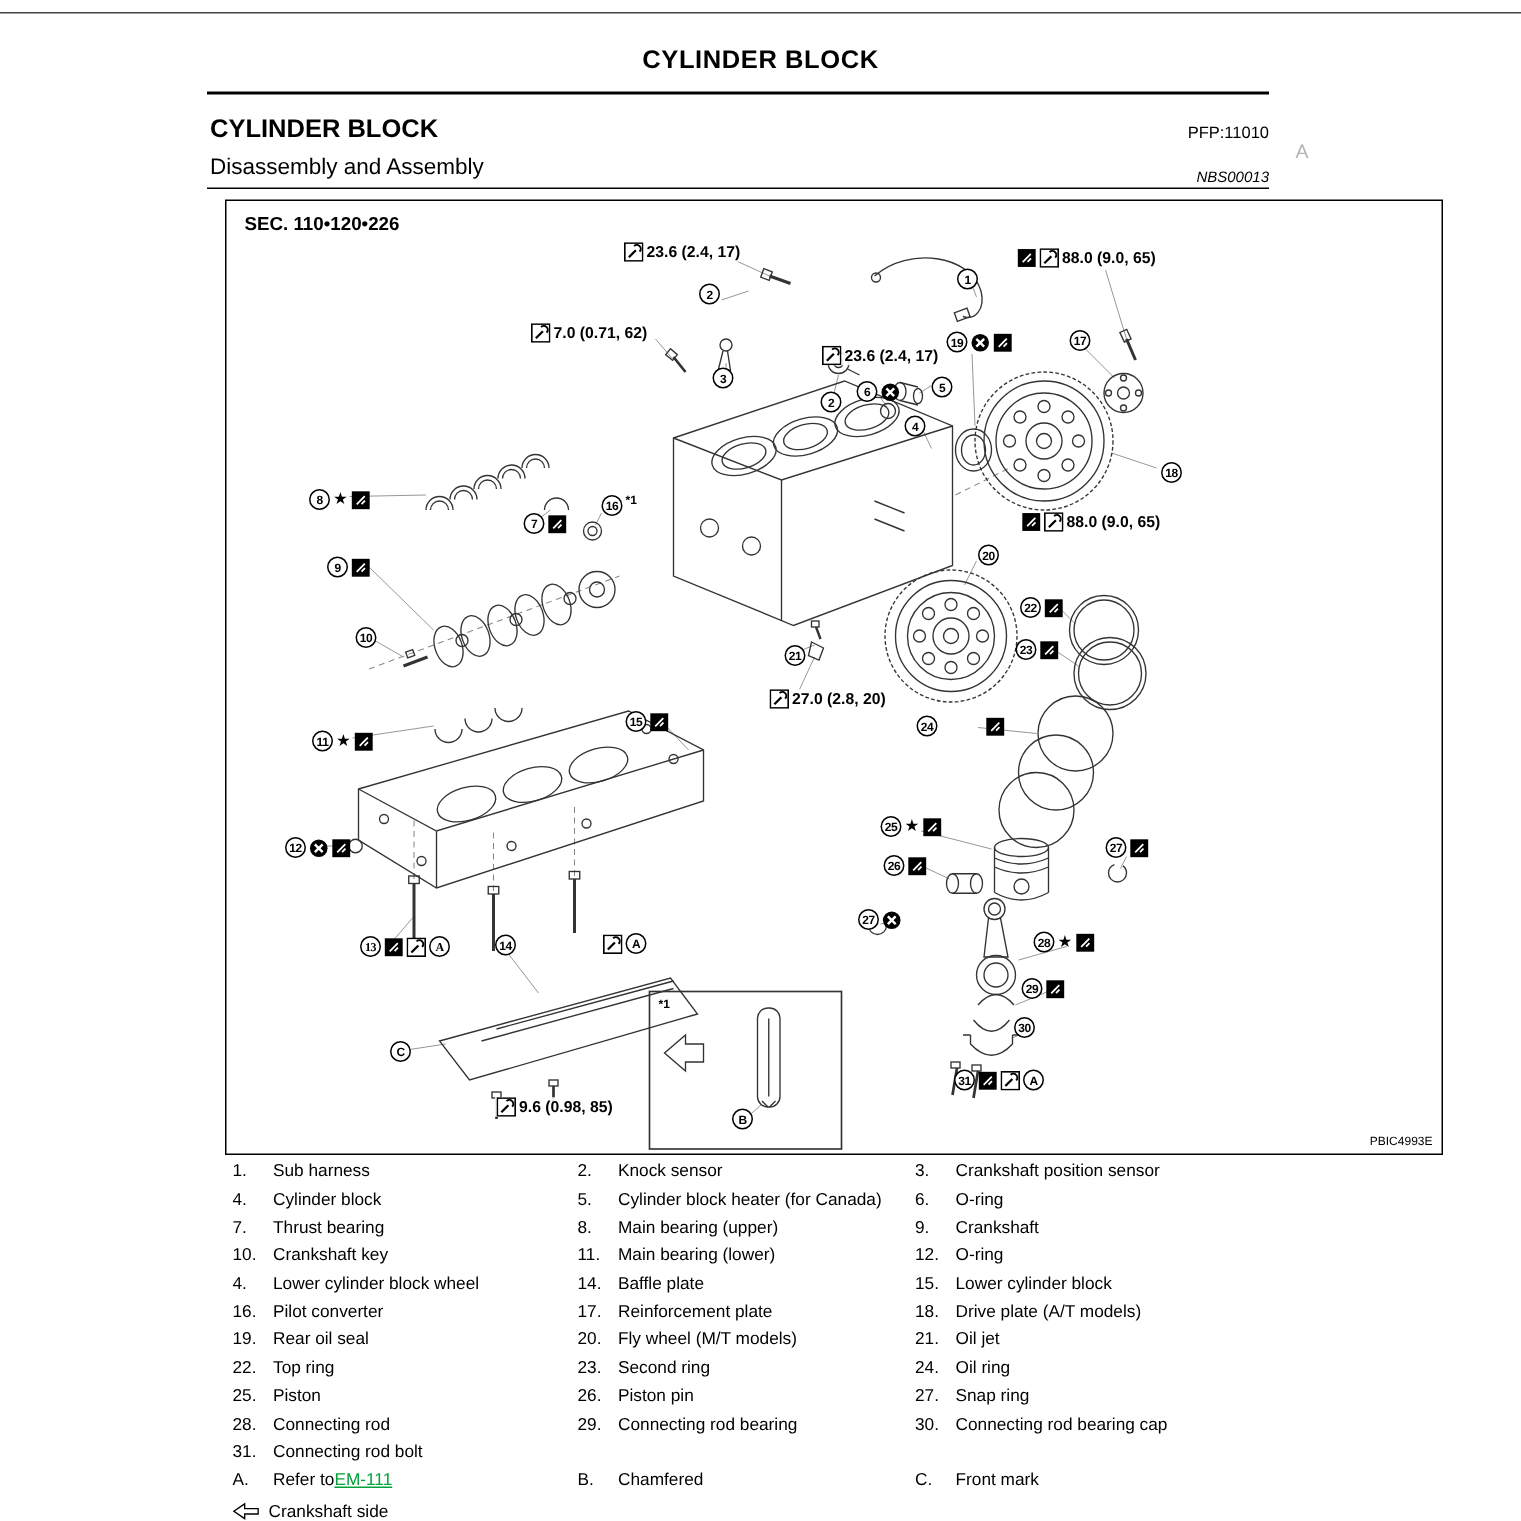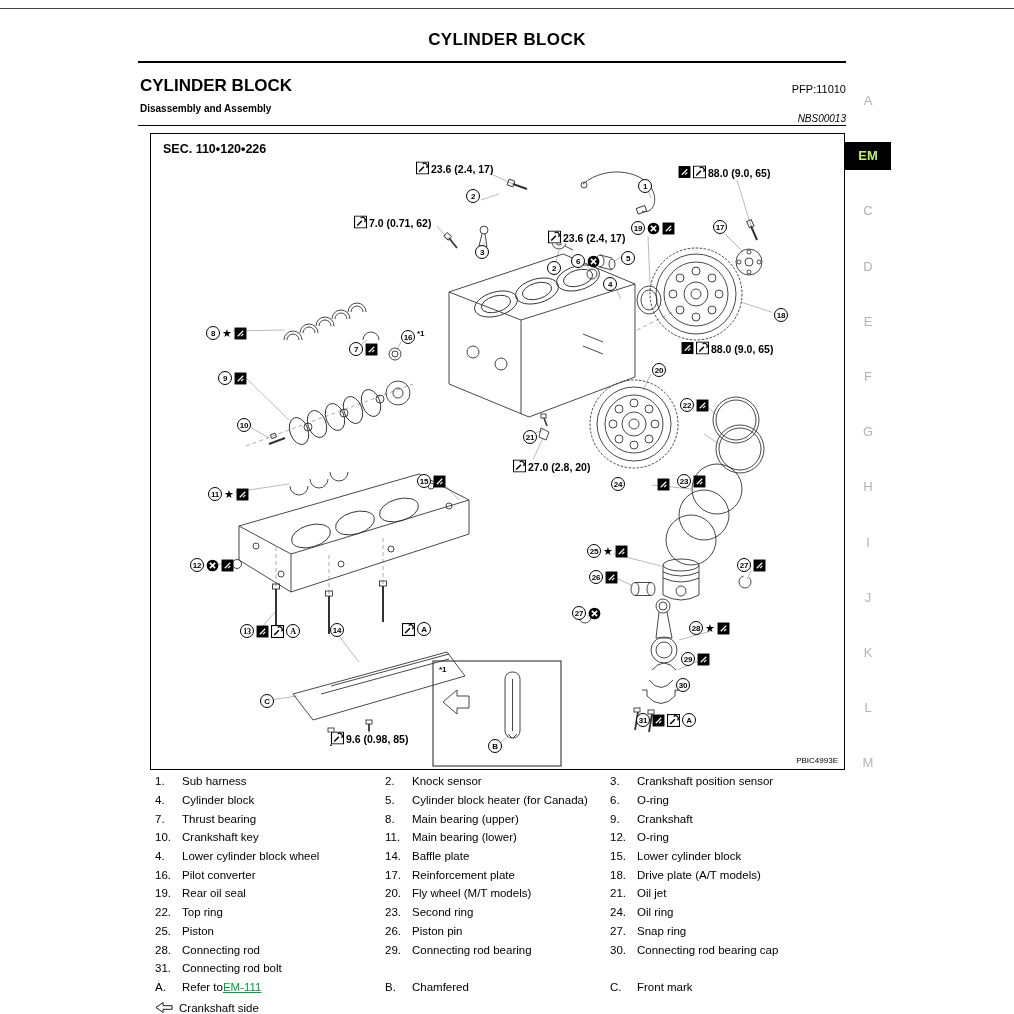--- a/index.html
+++ b/index.html
@@ -4,30 +4,30 @@
 <style>
 *{margin:0;padding:0;box-sizing:border-box}
 html,body{width:1014px;height:1014px;background:#fff;color:#000;
   font-family:"Liberation Sans",sans-serif;position:relative;overflow:hidden}
 .topline{position:absolute;left:0;top:8px;width:1014px;height:1px;background:#444}
 .top-title{position:absolute;top:30px;left:0;width:1014px;text-align:center;
   font-size:17px;font-weight:bold;letter-spacing:.4px}
 .rule-a{position:absolute;left:138px;top:61px;width:708px;height:2px;background:#000}
 .sec-head{position:absolute;left:140px;top:76px;font-size:17px;font-weight:bold}
 .pfp{position:absolute;top:83px;left:138px;width:708px;text-align:right;font-size:11px}
-.sub-head{position:absolute;left:140px;top:103px;font-size:10px;font-weight:bold}
+.sub-head{position:absolute;left:140px;top:103px;font-size:15px;font-weight:normal}
 .nbs{position:absolute;top:113px;left:138px;width:708px;text-align:right;
   font-size:10px;font-style:italic}
 .rule-b{position:absolute;left:138px;top:125px;width:708px;height:1px;background:#000}
 .side-tabs{position:absolute;left:845px;top:0;width:46px;height:1014px}
 .side-tab{position:absolute;width:100%;text-align:center;font-size:13px;
   color:#b3b3b3;height:16px;line-height:16px}
 .side-tab.active{background:#000;color:#bef264;font-weight:bold;height:28px;
   line-height:28px;transform:translateY(-6px)}
-.figure{position:absolute;left:150px;top:133px;width:695px;height:637px;
+.figure{position:absolute;left:150px;top:133px;width:812px;height:637px;
   border:1px solid #000;background:#fff}
 .sec-label{position:absolute;left:12px;top:8px;font-size:12.5px;font-weight:bold;z-index:3}
 .fig-code{position:absolute;right:6px;bottom:4px;font-size:8px;z-index:3}
 .art{position:absolute;left:0;top:0;width:695px;height:637px}
 .overlay{position:absolute;left:0;top:0;width:695px;height:637px;z-index:2}
 .cluster{position:absolute;display:flex;align-items:center;gap:2px;
   transform:translateY(-50%)}
 .callout{width:14px;height:14px;border:1.2px solid #000;border-radius:50%;
   background:#fff;font-size:8px;font-weight:bold;display:flex;align-items:center;
   justify-content:center;flex:none;letter-spacing:-.3px}
@@ -484,21 +484,21 @@
       </div>
       <div class="cluster" style="left: 529px; top: 271px;">
         <div class="callout">22</div>
         <span class="ic">
           <svg viewBox="0 0 12 12">
             <rect x="0.5" y="0.5" width="11" height="11" fill="#000"></rect>
             <path d="M3.5 8.5 L8.5 3.5 M6.5 8.4 l2.1 -2.1" stroke="#fff" stroke-width="1.1" fill="none"></path>
           </svg>
         </span>
       </div>
-      <div class="cluster" style="left: 526px; top: 299px; margin-top: 48px;">
+      <div class="cluster" style="left: 526px; top: 299px;">
         <div class="callout">23</div>
         <span class="ic">
           <svg viewBox="0 0 12 12">
             <rect x="0.5" y="0.5" width="11" height="11" fill="#000"></rect>
             <path d="M3.5 8.5 L8.5 3.5 M6.5 8.4 l2.1 -2.1" stroke="#fff" stroke-width="1.1" fill="none"></path>
           </svg>
         </span>
       </div>
       <div class="cluster" style="left: 460px; top: 350px; gap: 32px;">
         <div class="callout">24</div>

